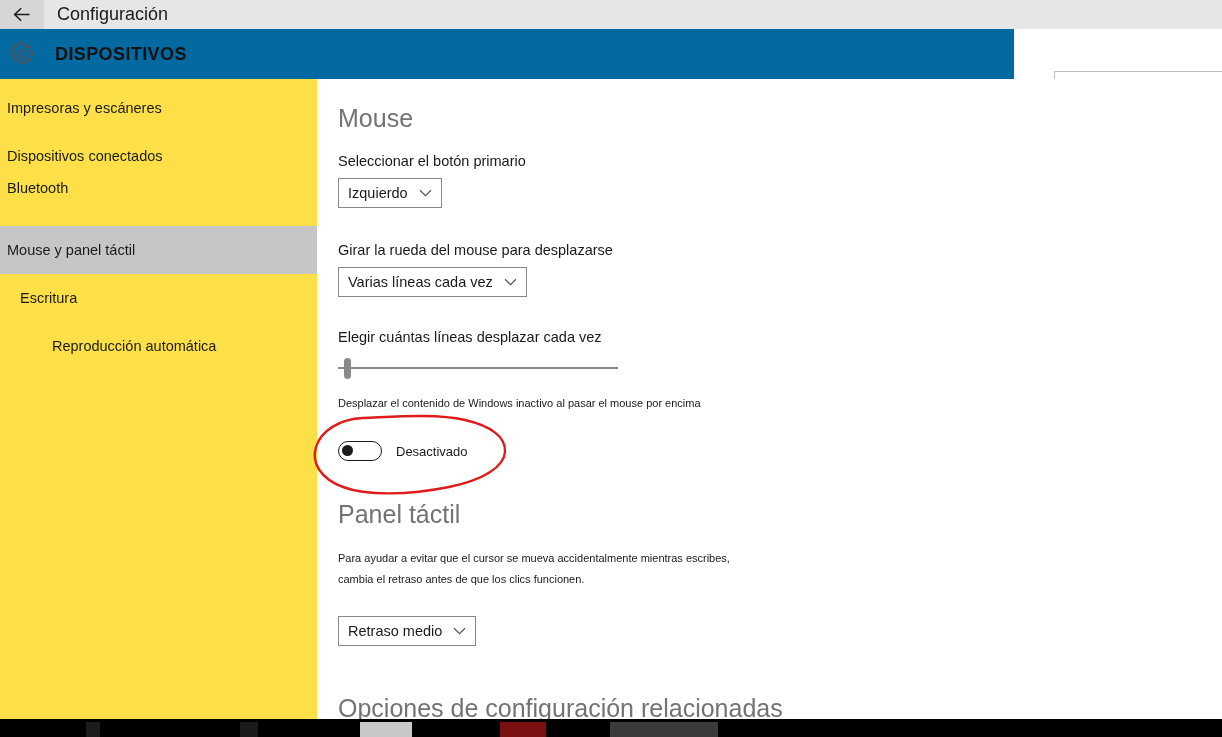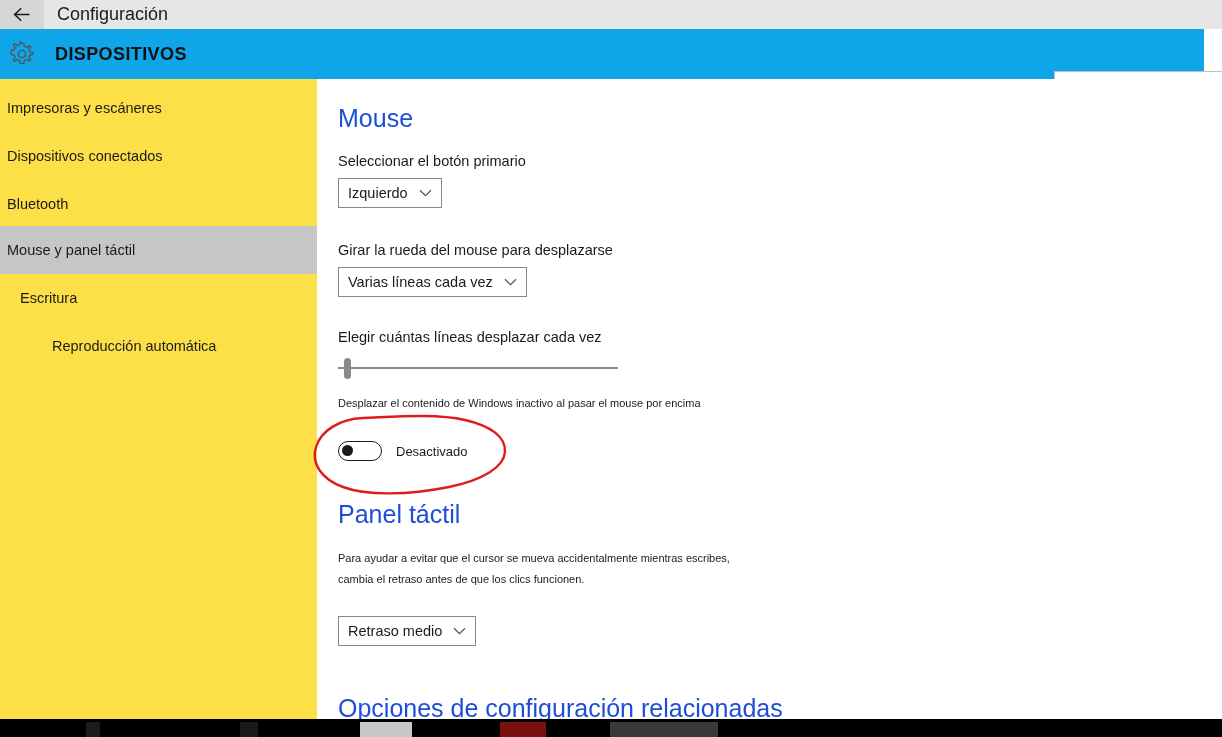--- a/index.html
+++ b/index.html
@@ -45,22 +45,22 @@
     line-height: 29px;
     font-size: 18px;
     color: #1a1a1a;
     white-space: nowrap;
   }
 
   
   .header {
     position: absolute;
     left: 0; top: 29px;
-    width: 1204px; height: 50px;
-    background: #0ea5e9;
+    width: 1014px; height: 50px;
+    background: #0369a1;
   }
   .header-gear {
     position: absolute;
     left: 8px; top: 11px;
     width: 28px; height: 28px;
     display: flex; align-items: center; justify-content: center;
   }
   .header-gear svg { display: block; }
   .header-title {
     position: absolute;
@@ -126,21 +126,21 @@
     left: 317px; top: 79px;
     width: 905px;
     height: 640px;
     background: #ffffff;
   }
   .section-heading {
     position: absolute;
     left: 21px;
     font-size: 25px;
     font-weight: normal;
-    color: #1d4ed8;
+    color: #737373;
     white-space: nowrap;
   }
   .field-label {
     position: absolute;
     left: 21px;
     font-size: 14.5px;
     color: #1a1a1a;
   }
   .combo {
     position: absolute;
@@ -273,21 +273,21 @@
     </div>
   </div>
 
   <div class="sidebar">
     <div class="nav-item" style="top:5px;">
       <span>Impresoras y escáneres</span>
     </div>
     <div class="nav-item" style="top:53px;">
       <span>Dispositivos conectados</span>
     </div>
-    <div class="nav-item" style="top:101px;">
+    <div class="nav-item" style="top:85px;">
       <span>Bluetooth</span>
     </div>
     <div class="nav-item selected" style="top:147px;">
       <span>Mouse y panel táctil</span>
     </div>
     <div class="nav-item" style="top:195px;padding-left:20px;">
       <span>Escritura</span>
     </div>
     <div class="nav-item" style="top:243px;margin-left:45px;">
       <span>Reproducción automática</span>

